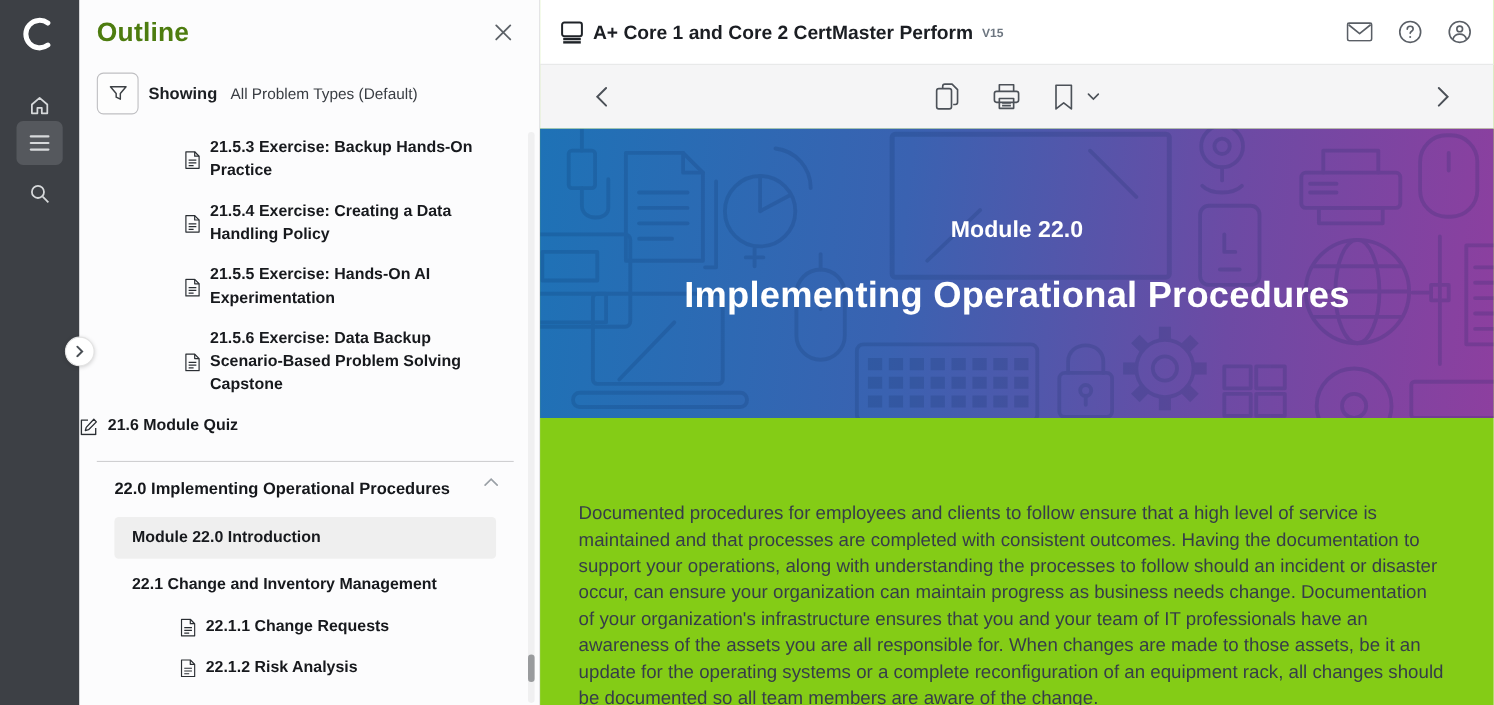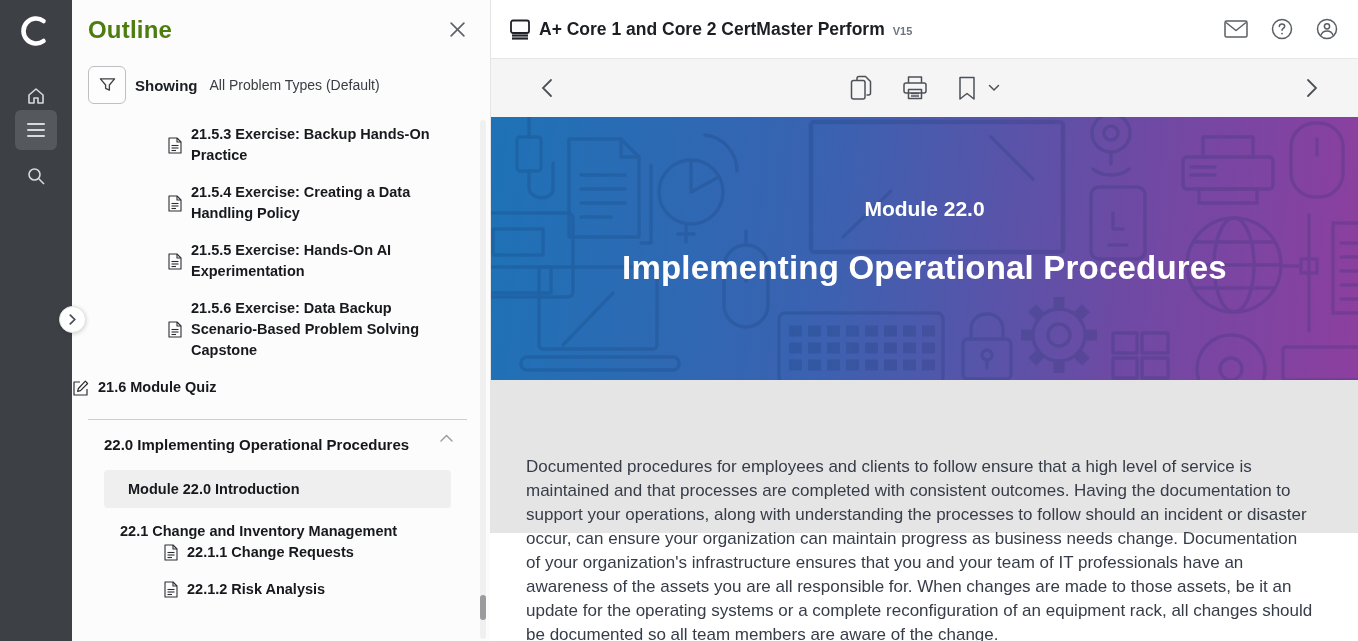--- a/index.html
+++ b/index.html
@@ -35,29 +35,29 @@
   .o-item { display:flex; align-items:center; gap:9px; margin-bottom:16px; color:#17191d; cursor:pointer; }
   .o-item .o-label { font-size:14.5px; font-weight:600; line-height:21px; max-width:240px; }
   .o-item.deep { padding-left:96px; }
   .o-item.quiz { }
   .o-item.mid  { padding-left:92px; }
   .doc-ic, .quiz-ic { flex:0 0 auto; color:#2a2e33; display:flex; }
   .o-divider { border-top:1px solid #cfcfd1; margin:21px 23px 14px 16px; }
   .o-section { display:flex; padding:0 37px 0 32px; margin-bottom:15px; cursor:pointer; }
   .o-sec-label { font-size:15px; font-weight:700; color:#15171b; line-height:21px; }
   .o-section .chev { margin-left:auto; color:#9aa0a6; display:flex; }
-  .o-selected { margin:0 39px 13px 32px; background:#efefef; border-radius:4px; padding:9px 24px 8px;
+  .o-selected { margin:0 39px 13px 32px; background:#efefef; border-radius:4px; padding:9px 16px 8px;
     font-size:14.5px; font-weight:600; color:#17191d; line-height:21px; cursor:pointer; }
-  .o-sub { padding-left:48px; font-size:14.5px; font-weight:600; color:#17191d; line-height:21px; cursor:pointer; }
+  .o-sub { padding-left:48px; margin-bottom:18px; font-size:14.5px; font-weight:600; color:#17191d; line-height:21px; cursor:pointer; }
 
   .sb-track { position:absolute; right:4px; top:120px; bottom:2px; width:6px; background:#f0f0f1; border-radius:3px; }
   .sb-thumb { position:absolute; right:4px; top:595px; width:6px; height:25px; background:#999b9d; border-radius:3px; cursor:pointer; }
 
   
-  .main { position:absolute; left:490px; top:0; width:868px; height:533px; background:#e5e5e5; border-left:1px solid #e4e4e6; }
+  .main { position:absolute; left:490px; top:0; width:868px; height:641px; background:#84cc16; border-left:1px solid #e4e4e6; }
   .topbar { height:59px; display:flex; align-items:center; padding:0 20px 0 18px; background:#fff; border-bottom:1px solid #e6e6e8; }
   .book-ic { color:#1f2328; display:flex; margin-right:8px; }
   .course-title { font-size:17.5px; font-weight:700; color:#1b1e23; }
   .version { margin-left:8px; font-size:11px; font-weight:700; color:#6d7680; align-self:center; padding-top:4px; }
   .topbar-icons { margin-left:auto; display:flex; align-items:center; gap:23px; color:#5a5f66; }
   .topbar-icons > span { display:flex; cursor:pointer; }
 
   .toolbar { height:58px; background:#f5f5f6; display:flex; align-items:center; position:relative; color:#4c5158; }
   .nav-back { position:absolute; left:50px; display:flex; cursor:pointer; }
   .nav-fwd  { position:absolute; right:40px; display:flex; cursor:pointer; }

